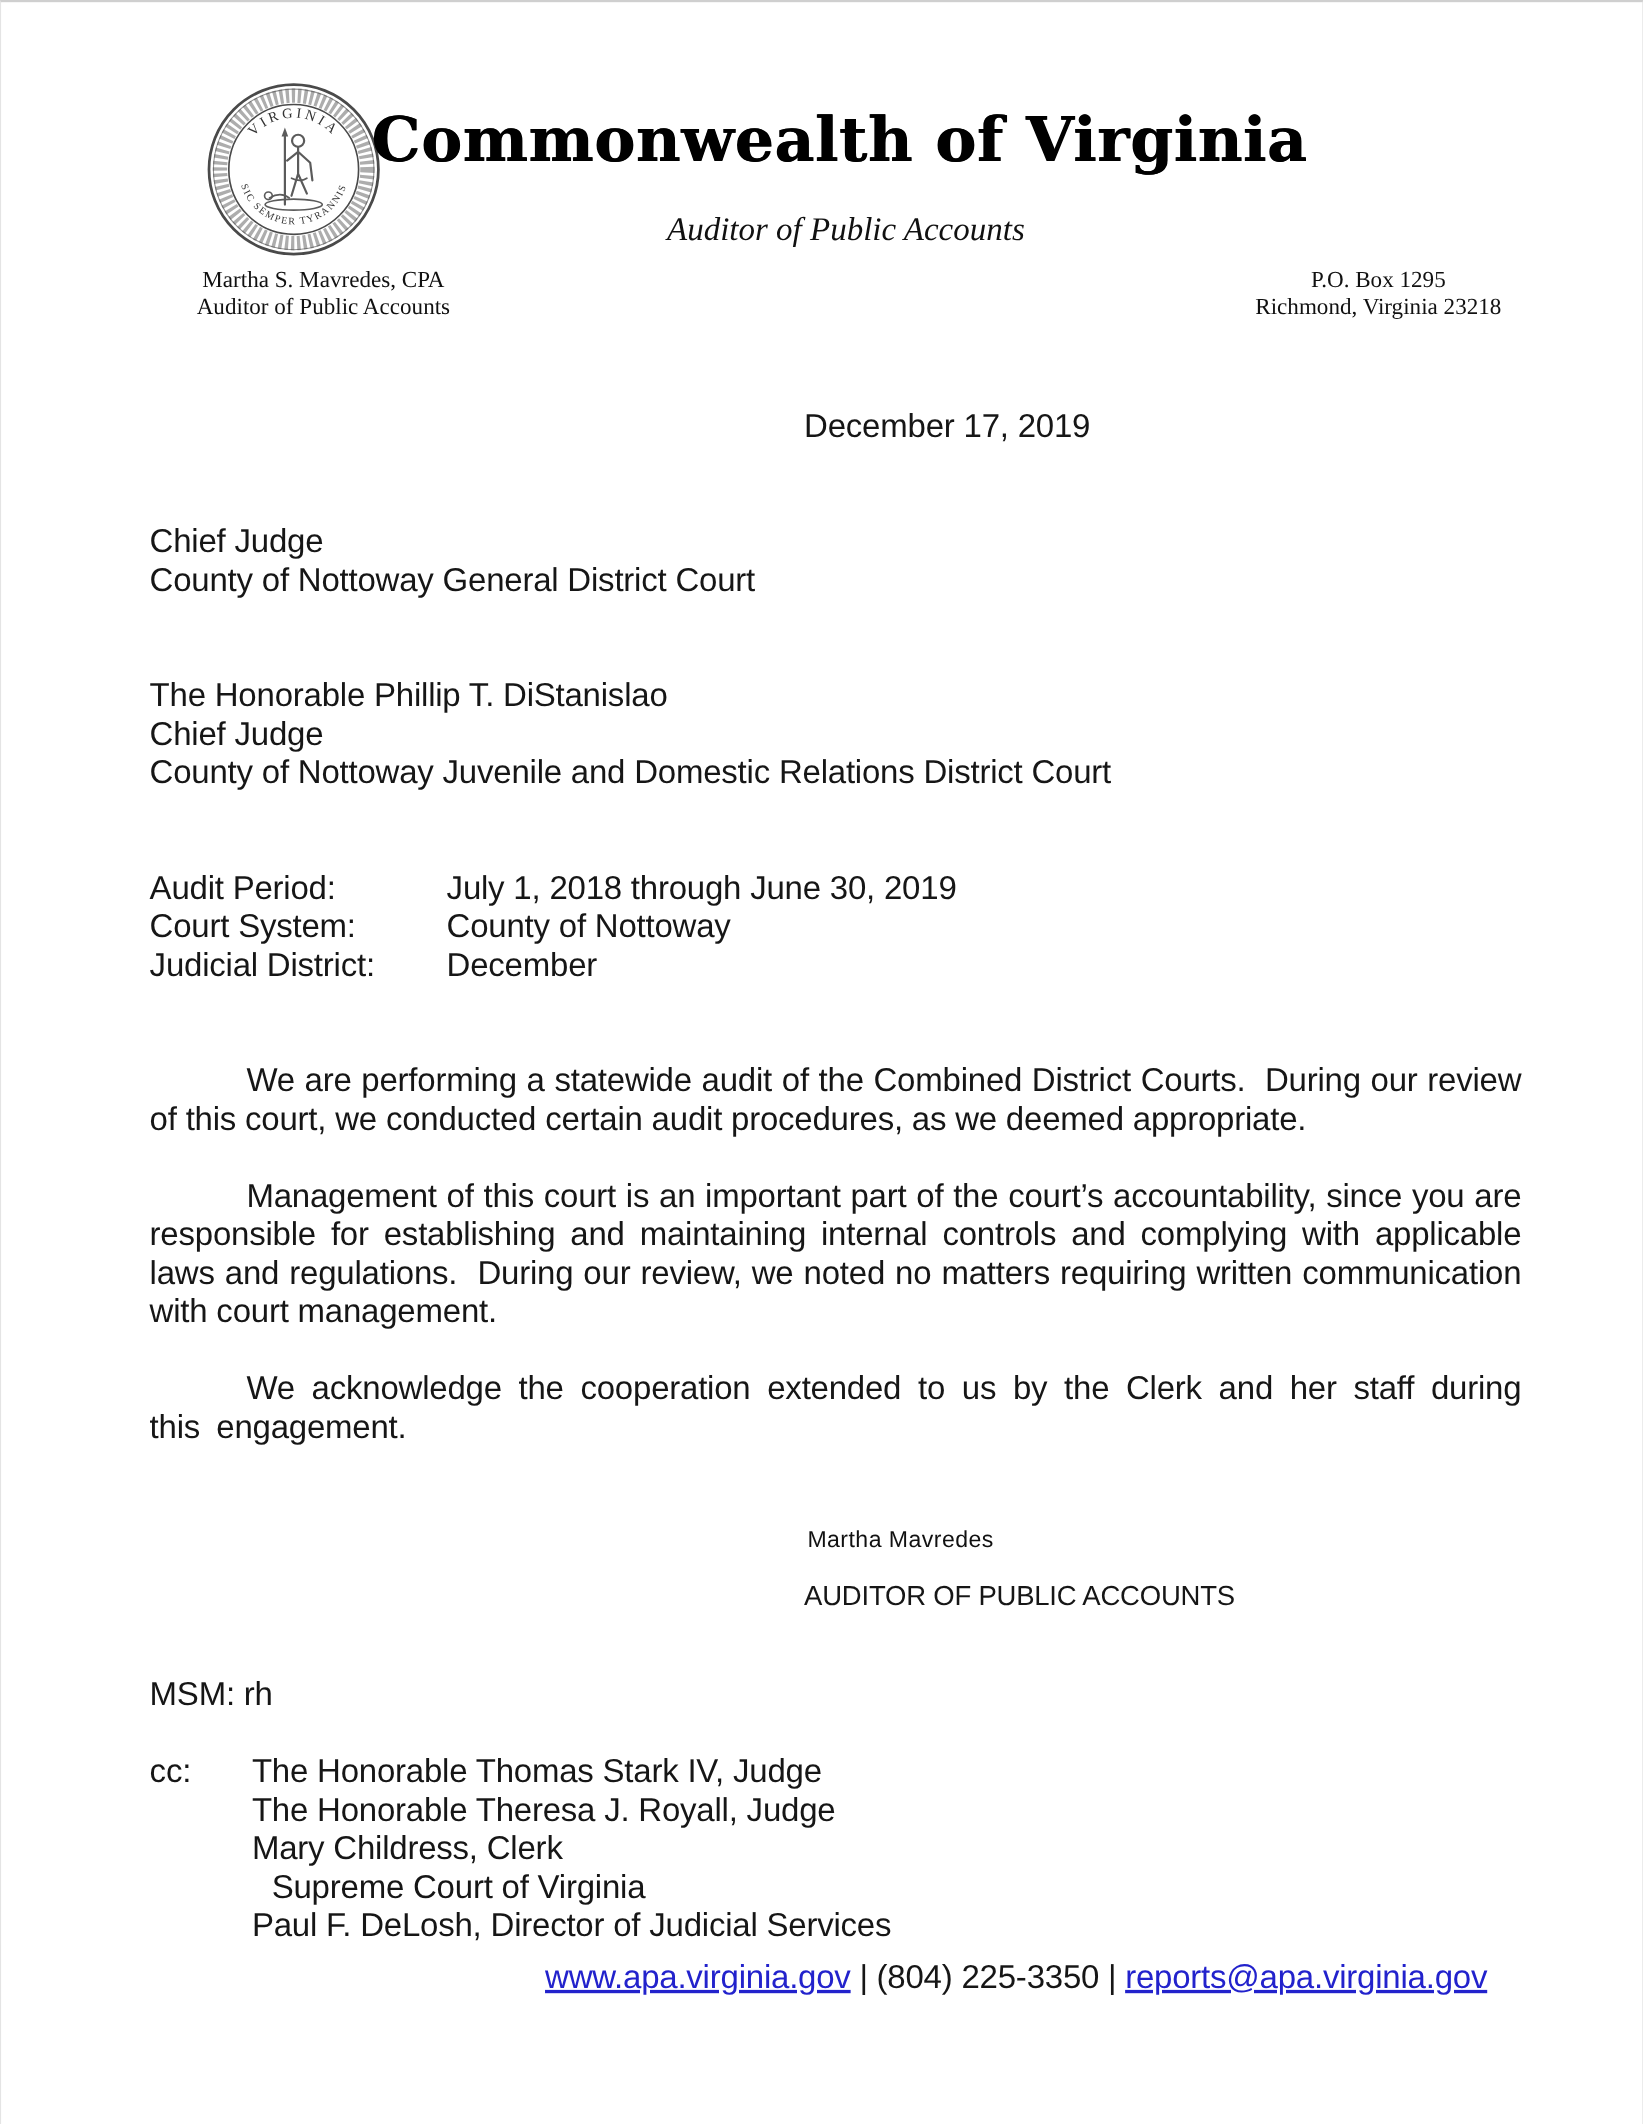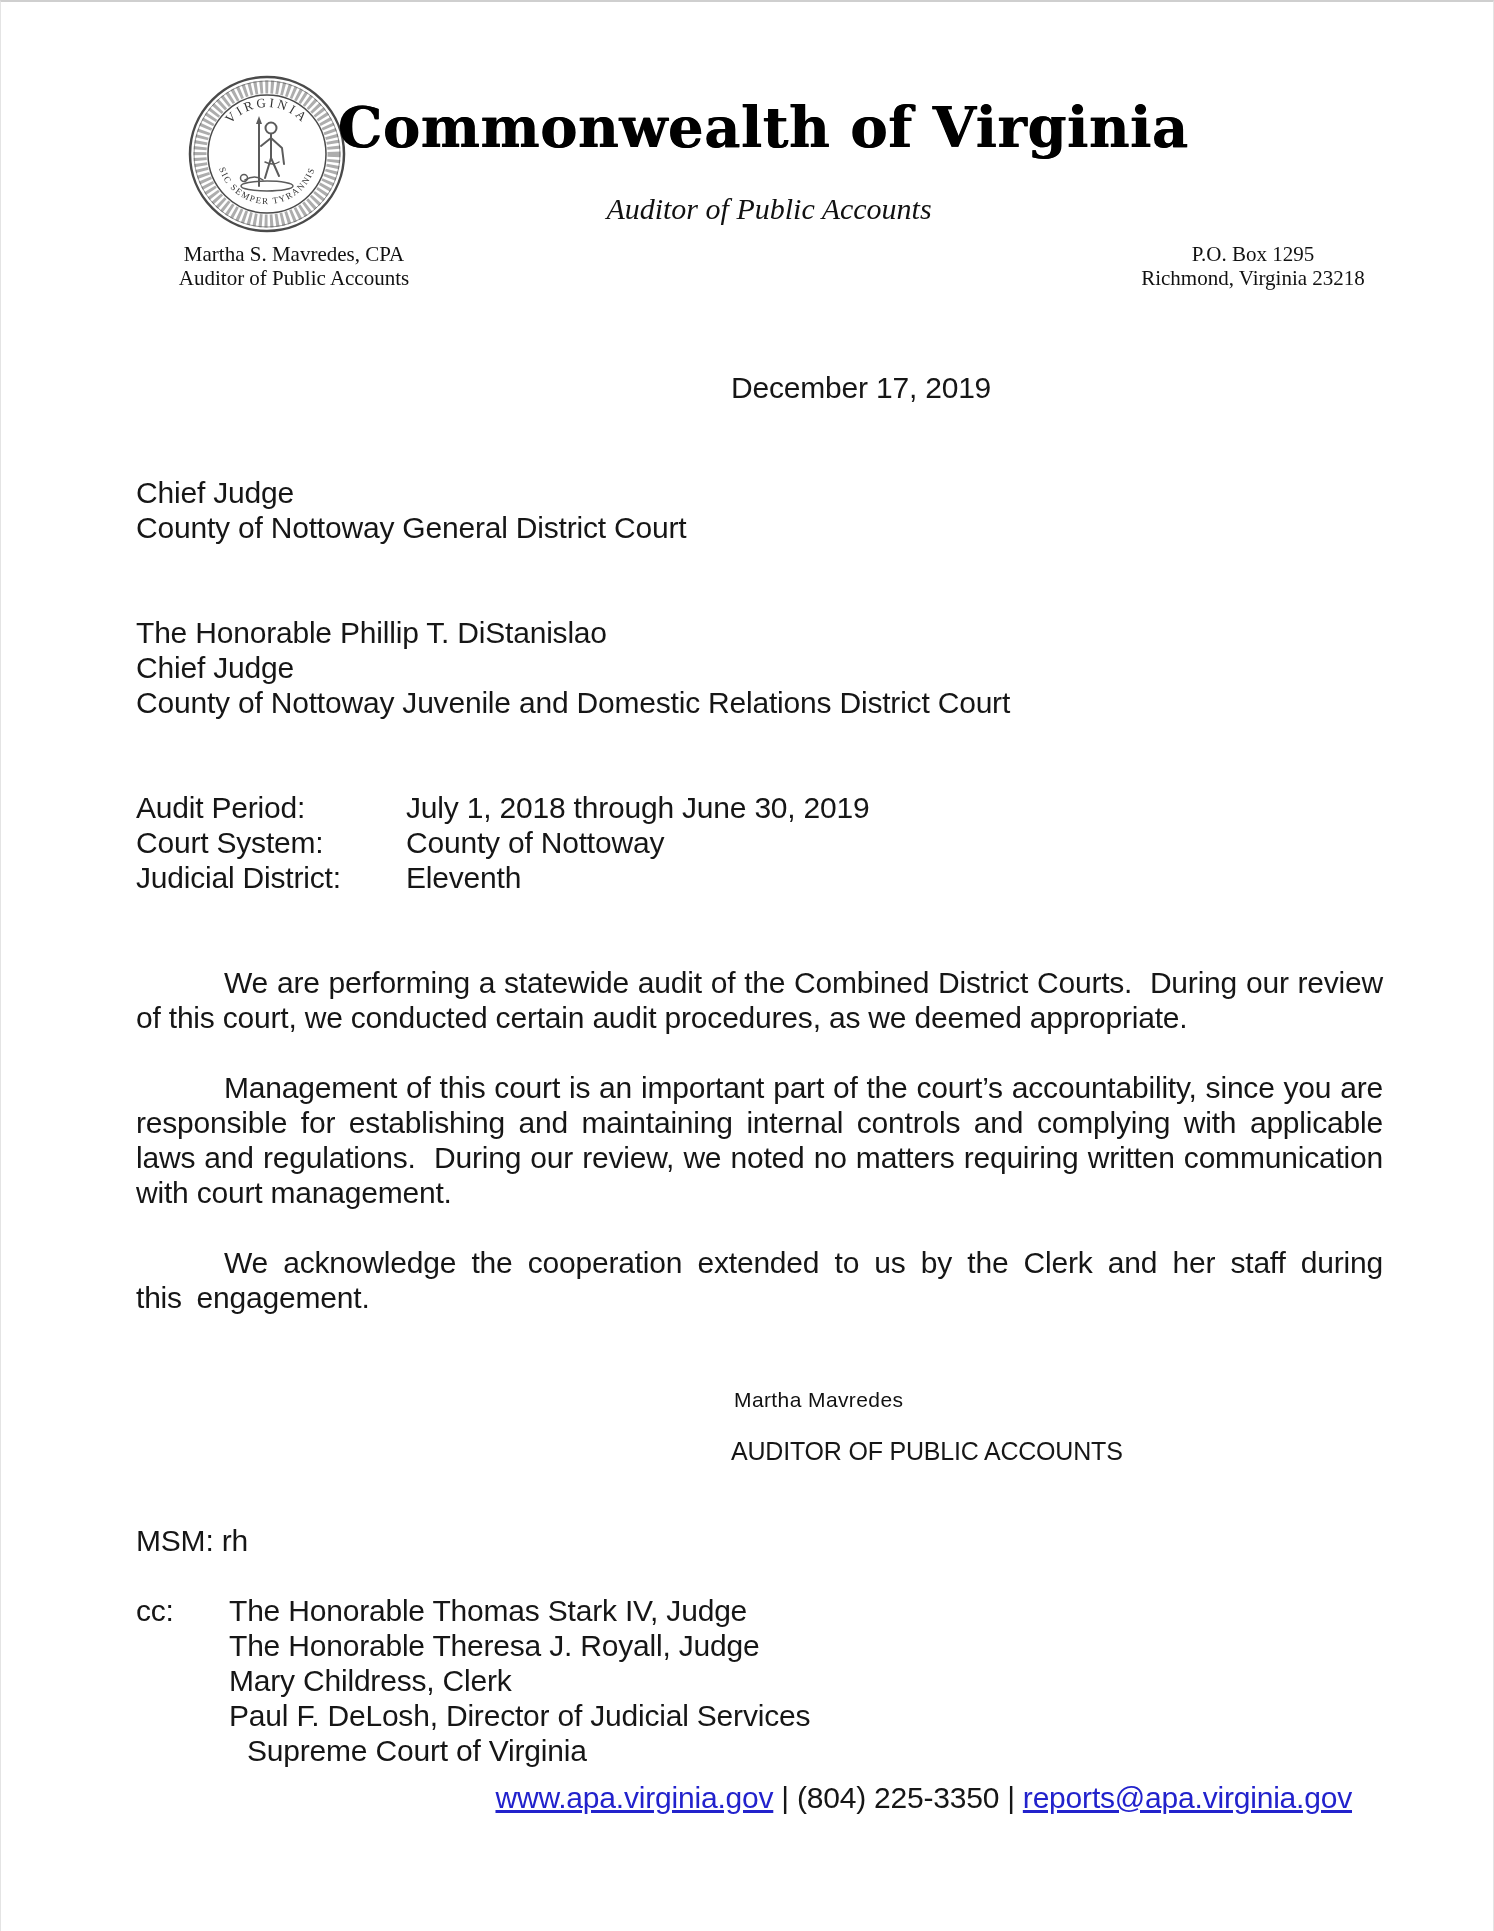--- a/index.html
+++ b/index.html
@@ -148,41 +148,41 @@
   </div>
 
   <div class="audit-block body-text">
     <div class="audit-row">
       <span class="audit-label">Audit Period:</span><span>July 1, 2018 through June 30, 2019</span>
     </div>
     <div class="audit-row">
       <span class="audit-label">Court System:</span><span>County of Nottoway</span>
     </div>
     <div class="audit-row">
-      <span class="audit-label">Judicial District:</span><span>Eleventh</span>
+      <span class="audit-label">Judicial District:</span><span>December</span>
     </div>
   </div>
 
   <div class="para para-1 body-text">We are performing a statewide audit of the Combined District Courts.  During our review of this court, we conducted certain audit procedures, as we deemed appropriate.</div>
   <div class="para para-2 body-text">Management of this court is an important part of the court’s accountability, since you are responsible for establishing and maintaining internal controls and complying with applicable laws and regulations.  During our review, we noted no matters requiring written communication with court management.</div>
   <div class="para para-3 body-text">We acknowledge the cooperation extended to us by the Clerk and her staff during this engagement.</div>
 
   <div class="sig-name">Martha Mavredes</div>
   <div class="sig-title body-text">AUDITOR OF PUBLIC ACCOUNTS</div>
 
   <div class="reference-line body-text">MSM: rh</div>
 
   <div class="cc-block body-text">
     <span class="cc-label">cc:</span>
     <div class="cc-names">
       <div class="cc-name">The Honorable Thomas Stark IV, Judge</div>
       <div class="cc-name">The Honorable Theresa J. Royall, Judge</div>
       <div class="cc-name">Mary Childress, Clerk</div>
+      <div class="cc-name indented">Supreme Court of Virginia</div>
       <div class="cc-name">Paul F. DeLosh, Director of Judicial Services</div>
-      <div class="cc-name indented">Supreme Court of Virginia</div>
     </div>
   </div>
 
   <div class="footer body-text">
     <a href="#">www.apa.virginia.gov</a><span class="sep">|</span><span>(804) 225-3350</span><span class="sep">|</span><a href="#">reports@apa.virginia.gov</a>
   </div>
 
 </div>
 
 </body></html>

